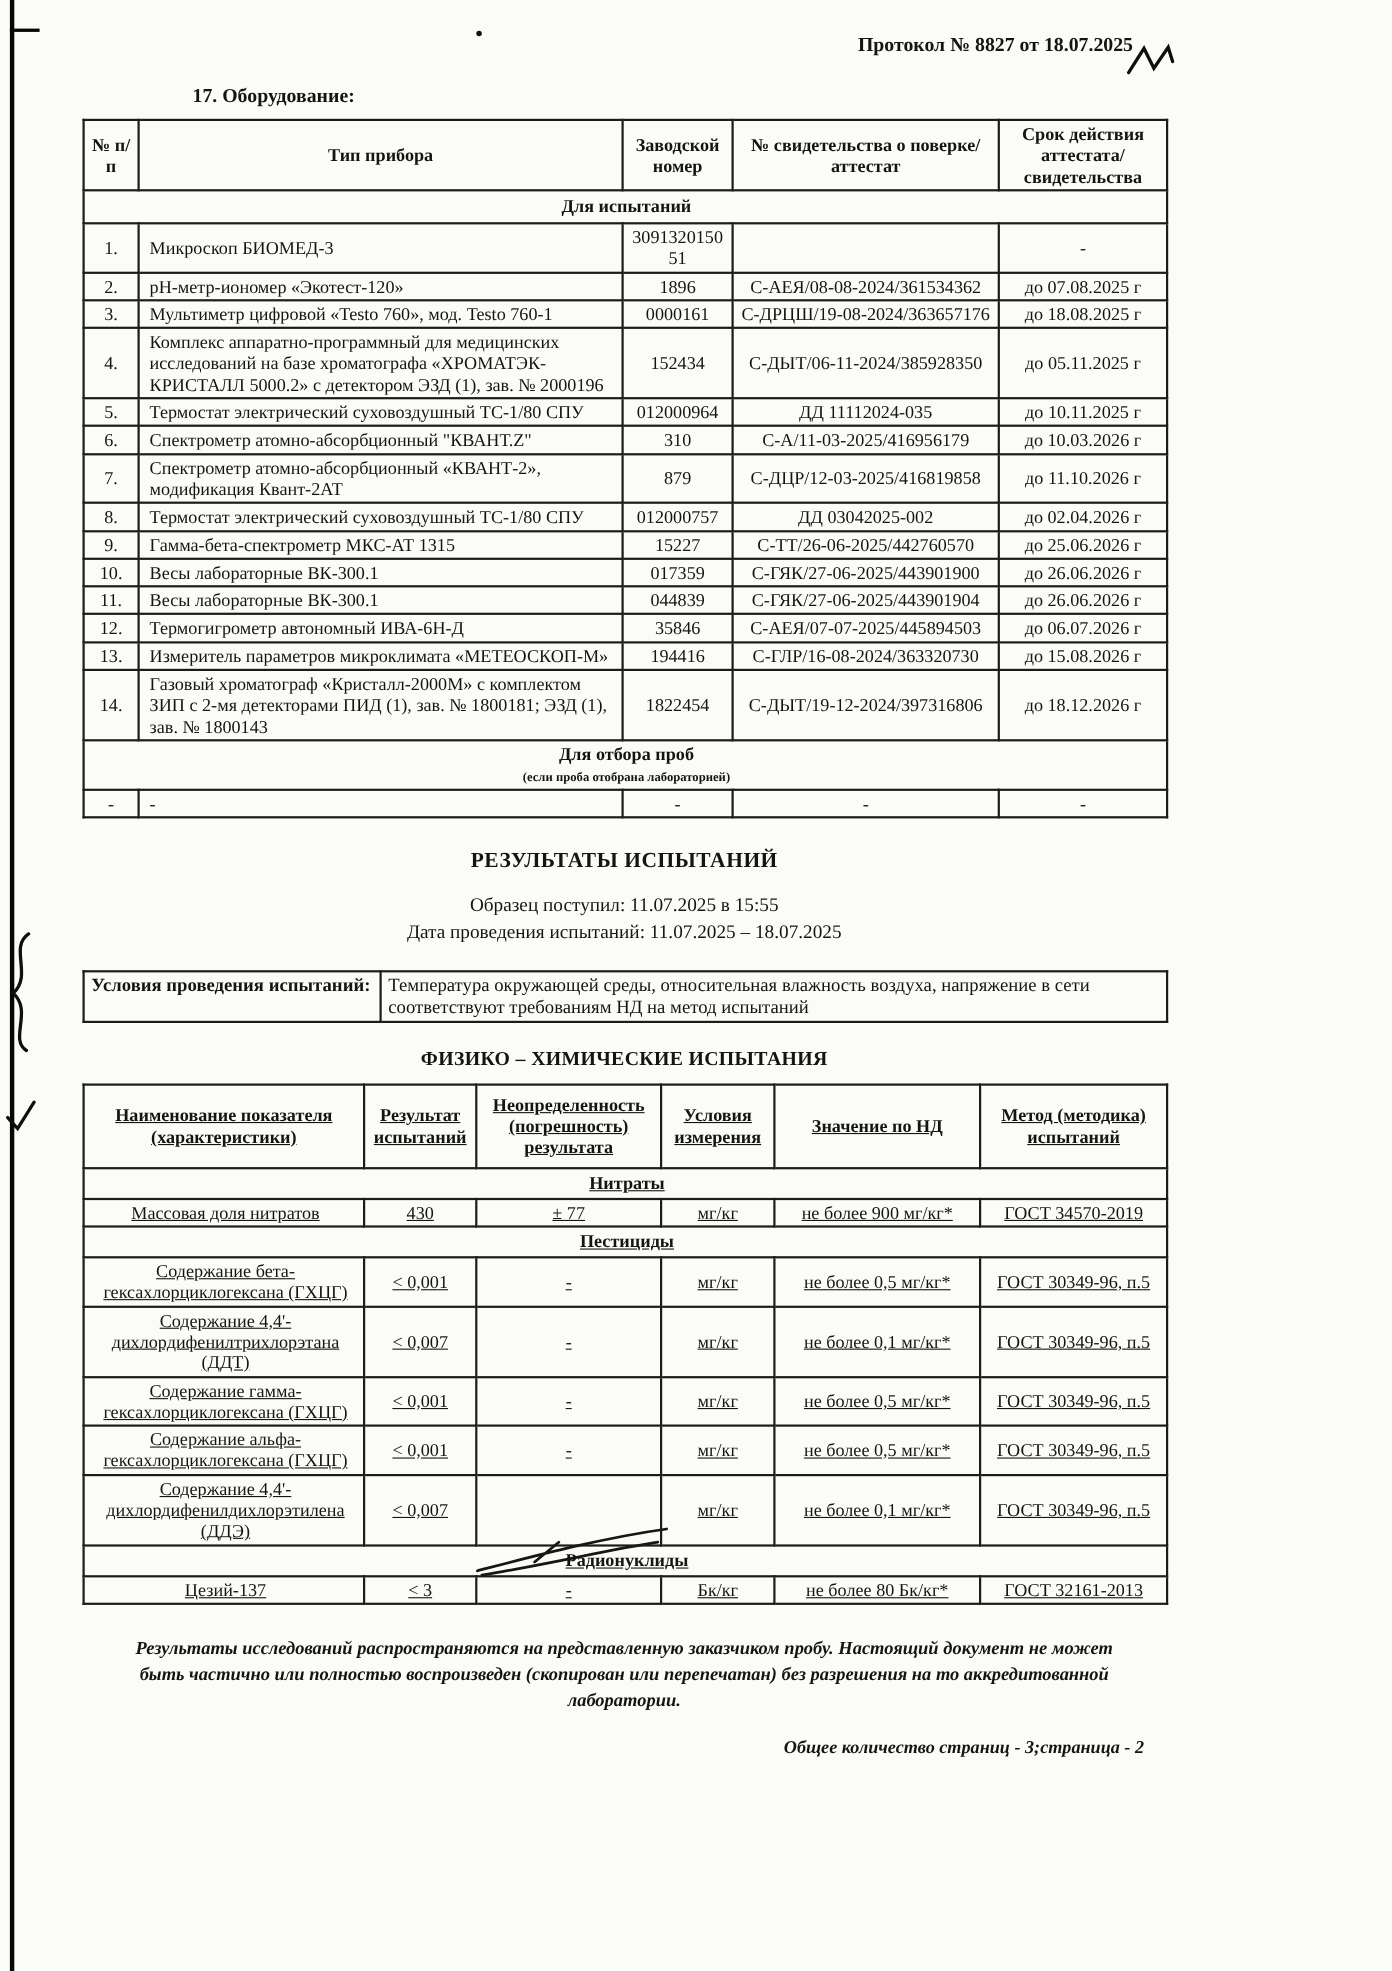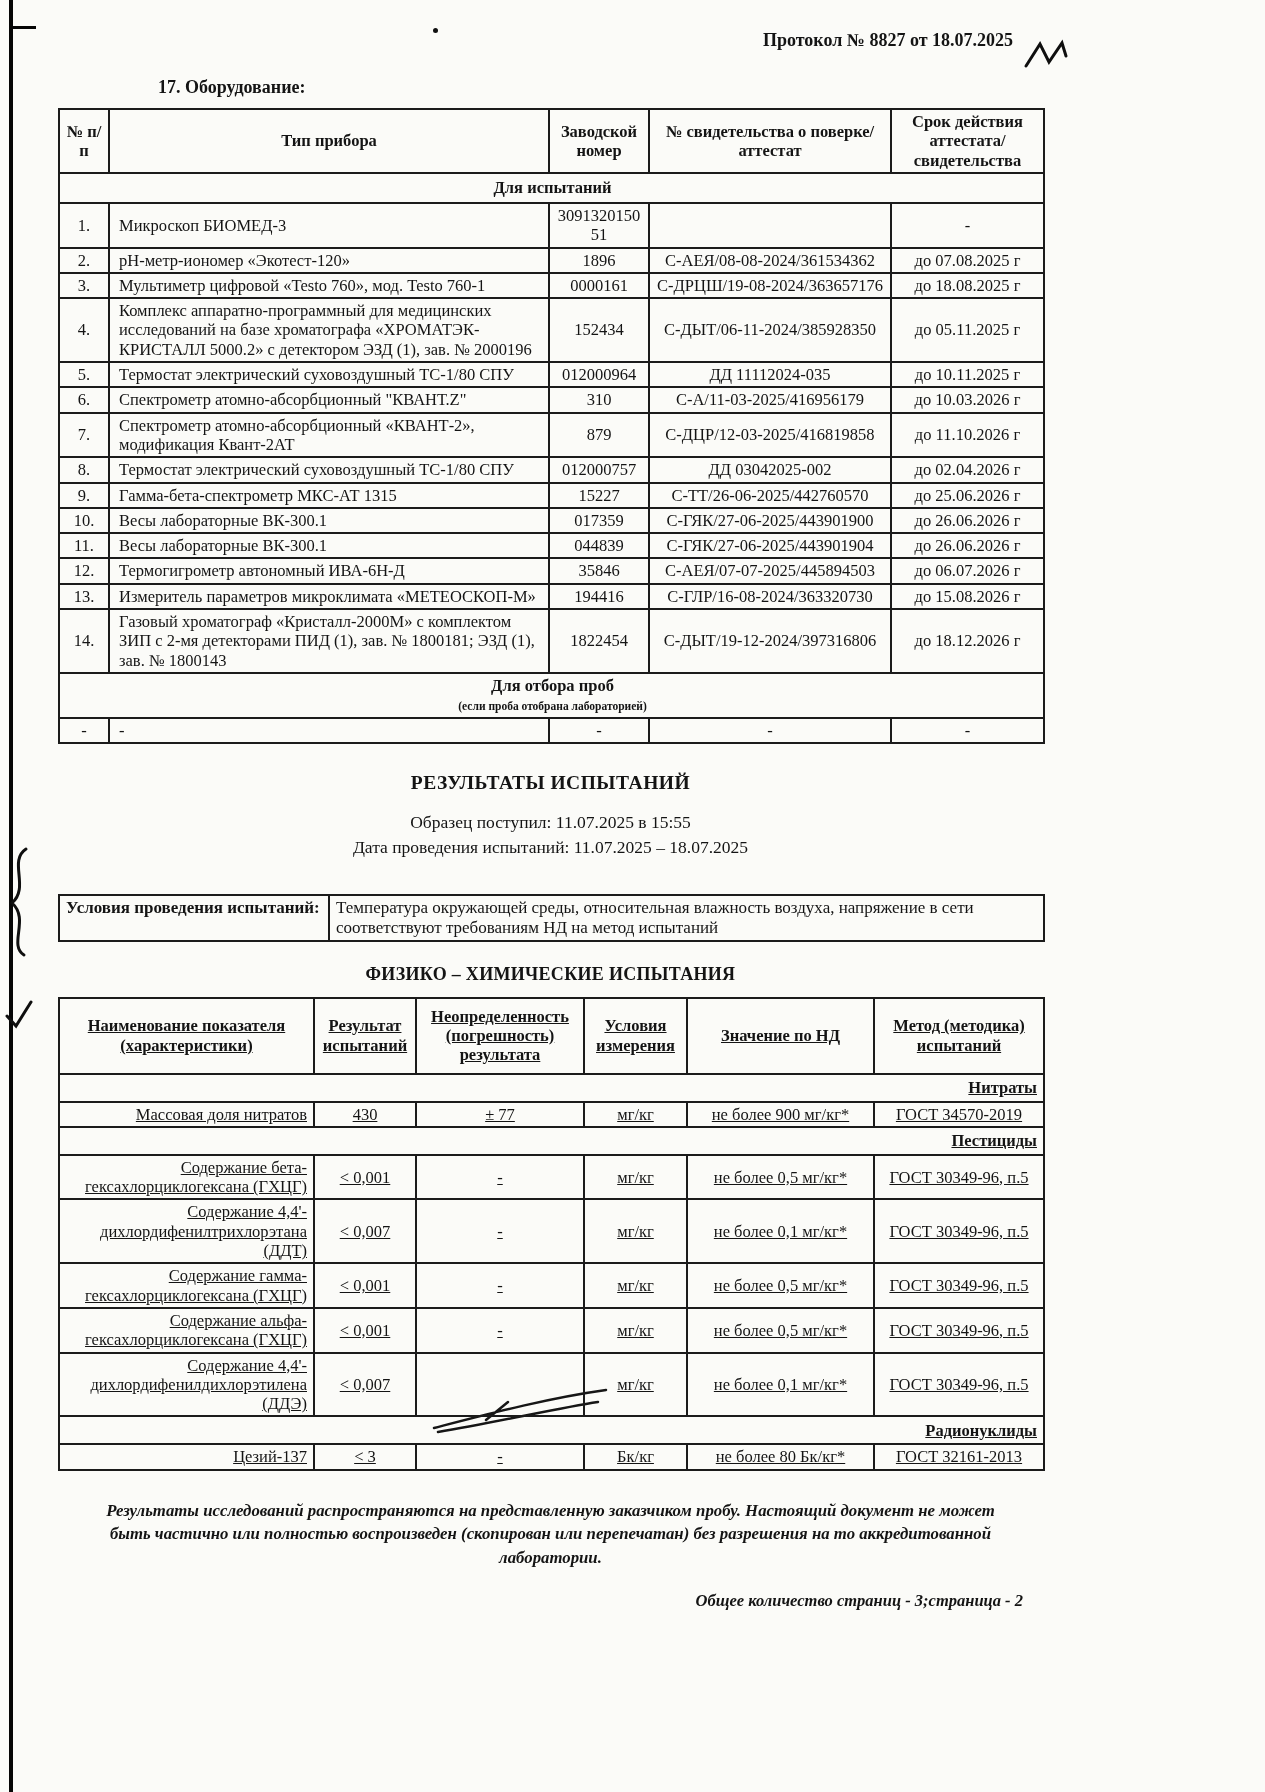--- a/index.html
+++ b/index.html
@@ -9,21 +9,21 @@
     font-family:"Liberation Serif",serif;
     color:#141414;
     position:relative;
     overflow:hidden;
   }
   .scan-edge{position:absolute;left:9px;top:0;width:4px;height:1792px;background:#060606;}
   .scan-tick{position:absolute;left:9px;top:26px;width:27px;height:3px;background:#060606;}
   .speck{position:absolute;width:5px;height:5px;border-radius:50%;background:#101010;}
   .pen{position:absolute;pointer-events:none;}
 
-  .content{position:absolute;left:58px;top:30px;width:985px;}
+  .content{position:absolute;left:75px;top:30px;width:985px;}
 
   .protocol-line{text-align:right;font-weight:bold;font-size:18px;padding-right:30px;}
   .section-title{font-weight:bold;font-size:18px;margin:26px 0 10px 100px;}
 
   table{border-collapse:collapse;width:985px;table-layout:fixed;}
   td,th{
     border:2px solid #1b1b1b;
     padding:2px 6px;
     font-size:16.5px;
     line-height:1.17;
@@ -39,29 +39,29 @@
   .equipment-table td:nth-child(5){text-align:center;}
   .equipment-table td:nth-child(2){text-align:left;padding-left:9px;}
   .equipment-table .group-cell{text-align:left;font-weight:bold;padding-left:8px;height:24px;}
   .small-note{font-size:11.5px;font-weight:bold;}
 
   .centered-heading{text-align:center;font-weight:bold;}
   .results-heading{font-size:19.5px;margin-top:28px;letter-spacing:.5px;}
   .center-line{text-align:center;font-size:17.5px;margin-top:4px;}
   .center-line.first{margin-top:18px;}
 
-  .conditions-table{margin-top:36px;border-radius:22px;}
+  .conditions-table{margin-top:24px;border-radius:22px;}
   .conditions-table td{font-size:17px;}
   .conditions-label{font-weight:bold;vertical-align:top;}
 
   .physchem-heading{font-size:18px;margin-top:22px;letter-spacing:.3px;}
   .physchem-table{margin-top:12px;text-decoration:underline;}
   .physchem-table thead th{height:70px;}
   .physchem-table td:nth-child(n+2){text-align:center;}
-  .physchem-table td:nth-child(1){text-align:right;padding-left:9px;}
+  .physchem-table td:nth-child(1){text-align:center;padding-left:9px;}
   .physchem-table .section-cell{font-weight:bold;text-align:center;height:22px;}
 
   .disclaimer{
     font-style:italic;font-weight:600;
     font-size:16.8px;margin-top:28px;
     text-align:center;line-height:1.4;
     padding:0 30px;
   }
   .pages-line{
     font-style:italic;font-weight:bold;

